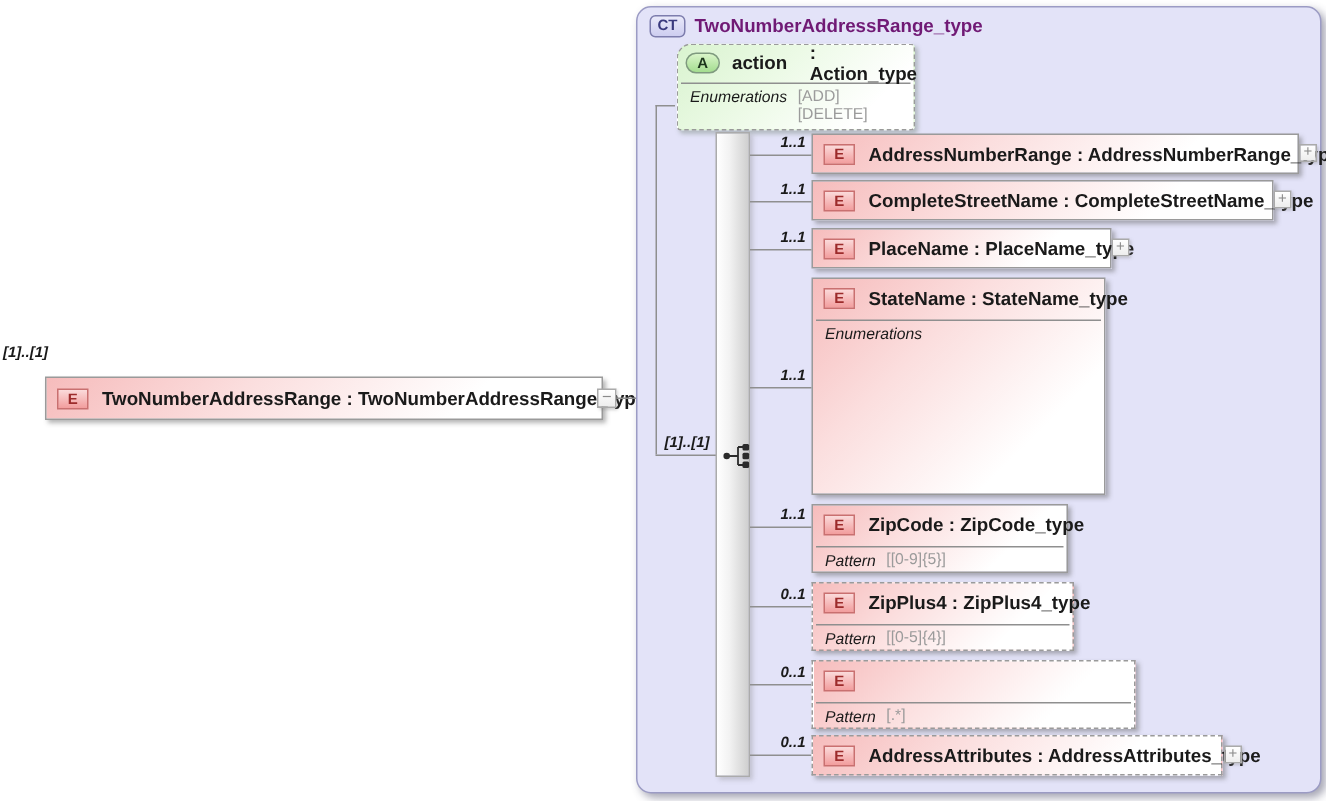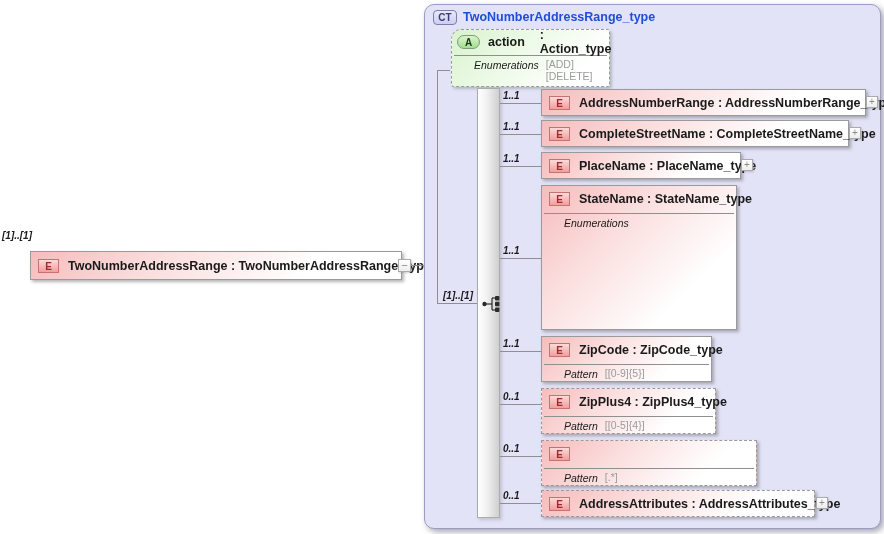--- a/index.html
+++ b/index.html
@@ -6,21 +6,21 @@
   html,body { background:#ffffff; }
   body { font-family:"Liberation Sans", sans-serif; }
   .canvas { position:relative; width:884px; height:534px; background:#ffffff; overflow:hidden; }
 
   
   .hline { position:absolute; height:1px; background:#8f8f8f; }
   .vline { position:absolute; width:1px; background:#8f8f8f; }
 
   
   .occurs { position:absolute; font-size:10px; font-weight:bold; font-style:italic; color:#1a1a1a; }
-  .card { position:absolute; width:34px; font-size:10px; font-weight:bold; font-style:italic; color:#1a1a1a; }
+  .card { position:absolute; width:34px; text-align:right; font-size:10px; font-weight:bold; font-style:italic; color:#1a1a1a; }
 
   
   .el-box { position:absolute; background:linear-gradient(135deg,#f6bcbc 0%,#fbdede 35%,#ffffff 75%);
             border:1px solid #9a9a9a; box-shadow:2px 2px 3px rgba(90,90,90,.45); }
   .el-head { display:flex; align-items:center; height:26px; padding-left:7px; }
   .badge-e { display:inline-block; width:21px; height:14px; line-height:13px; text-align:center;
              font-size:10px; font-weight:bold; color:#9c2b2b;
              background:linear-gradient(180deg,#fbdada,#f29d9d); border:1px solid #c97070; margin-right:9px; flex:0 0 auto; }
   .el-label { font-size:12.5px; font-weight:bold; color:#1a1a1a; white-space:nowrap; }
   .dashed { border-style:dashed; border-color:#9a9a9a; }
@@ -28,35 +28,35 @@
   .toggle { position:absolute; width:13px; height:13px; background:linear-gradient(180deg,#ffffff,#ededed);
             border:1px solid #aaaaaa; color:#8a8a8a; font-size:11px; line-height:11px; text-align:center;
             box-shadow:1px 1px 2px rgba(120,120,120,.35); }
 
   
   .ct { position:absolute; left:424px; top:4px; width:457px; height:525px; background:#e3e3f8;
         border:1px solid #9b9bc4; border-radius:10px; box-shadow:3px 3px 6px rgba(60,60,90,.45); }
   .ct-badge { position:absolute; left:8px; top:5px; width:24px; height:15px; line-height:14px; text-align:center;
               background:linear-gradient(180deg,#e9e9fa,#cdcdf0); border:1px solid #7d7dad; border-radius:4px;
               color:#3a3a7e; font-size:10px; font-weight:bold; }
-  .ct-title { position:absolute; left:38px; top:5px; font-size:12.5px; font-weight:bold; color:#1d4ed8; white-space:nowrap;text-align:right; }
+  .ct-title { position:absolute; left:38px; top:5px; font-size:12.5px; font-weight:bold; color:#701a75; white-space:nowrap;text-align:right; }
 
   
   .attr-box { position:absolute; left:26px; top:24px; width:159px; height:58px;
               background:linear-gradient(135deg,#d9f3cf 0%,#ecfae6 40%,#ffffff 80%);
               border:1px dashed #9a9a9a; border-radius:10px 3px 3px 3px;
               box-shadow:2px 2px 3px rgba(90,110,90,.35); }
   .attr-head { display:flex; align-items:center; height:24px; padding-left:5px; }
   .badge-a { display:inline-block; width:23px; height:14px; line-height:13px; text-align:center; font-size:10px;
              font-weight:bold; color:#1c351c; background:linear-gradient(180deg,#d9f5c9,#a4dd90);
              border:1px solid #7f9a7f; border-radius:7px; margin-right:8px; flex:0 0 auto; }
   .attr-name { font-size:12.5px; font-weight:bold; color:#1a1a1a; }
   .attr-type { font-size:12.5px; font-weight:bold; color:#1a1a1a; margin-left:15px; }
   .sep { height:1px; background:#8f8f8f; margin:1px 2px 0 2px; }
-  .facet { display:flex; align-items:flex-start; padding:3px 0 0 22px; }
+  .facet { display:flex; align-items:flex-start; padding:3px 0 0 8px; }
   .facet-label { font-size:10.5px; font-style:italic; color:#1a1a1a; margin-right:7px; flex:0 0 auto; }
   .facet-values { font-size:10.5px; line-height:11.6px; color:#9b9b9b; white-space:pre; }
 
   
   .seq-bar { position:absolute; left:477px; top:88px; width:23px; height:430px;
              background:linear-gradient(90deg,#ffffff 0%,#f2f2f2 40%,#cfcfcf 100%);
              border:1px solid #ababab; box-shadow:2px 2px 3px rgba(120,120,120,.3); }
   .seq-icon { position:absolute; left:481px; top:294px; }
 </style>
 </head>

